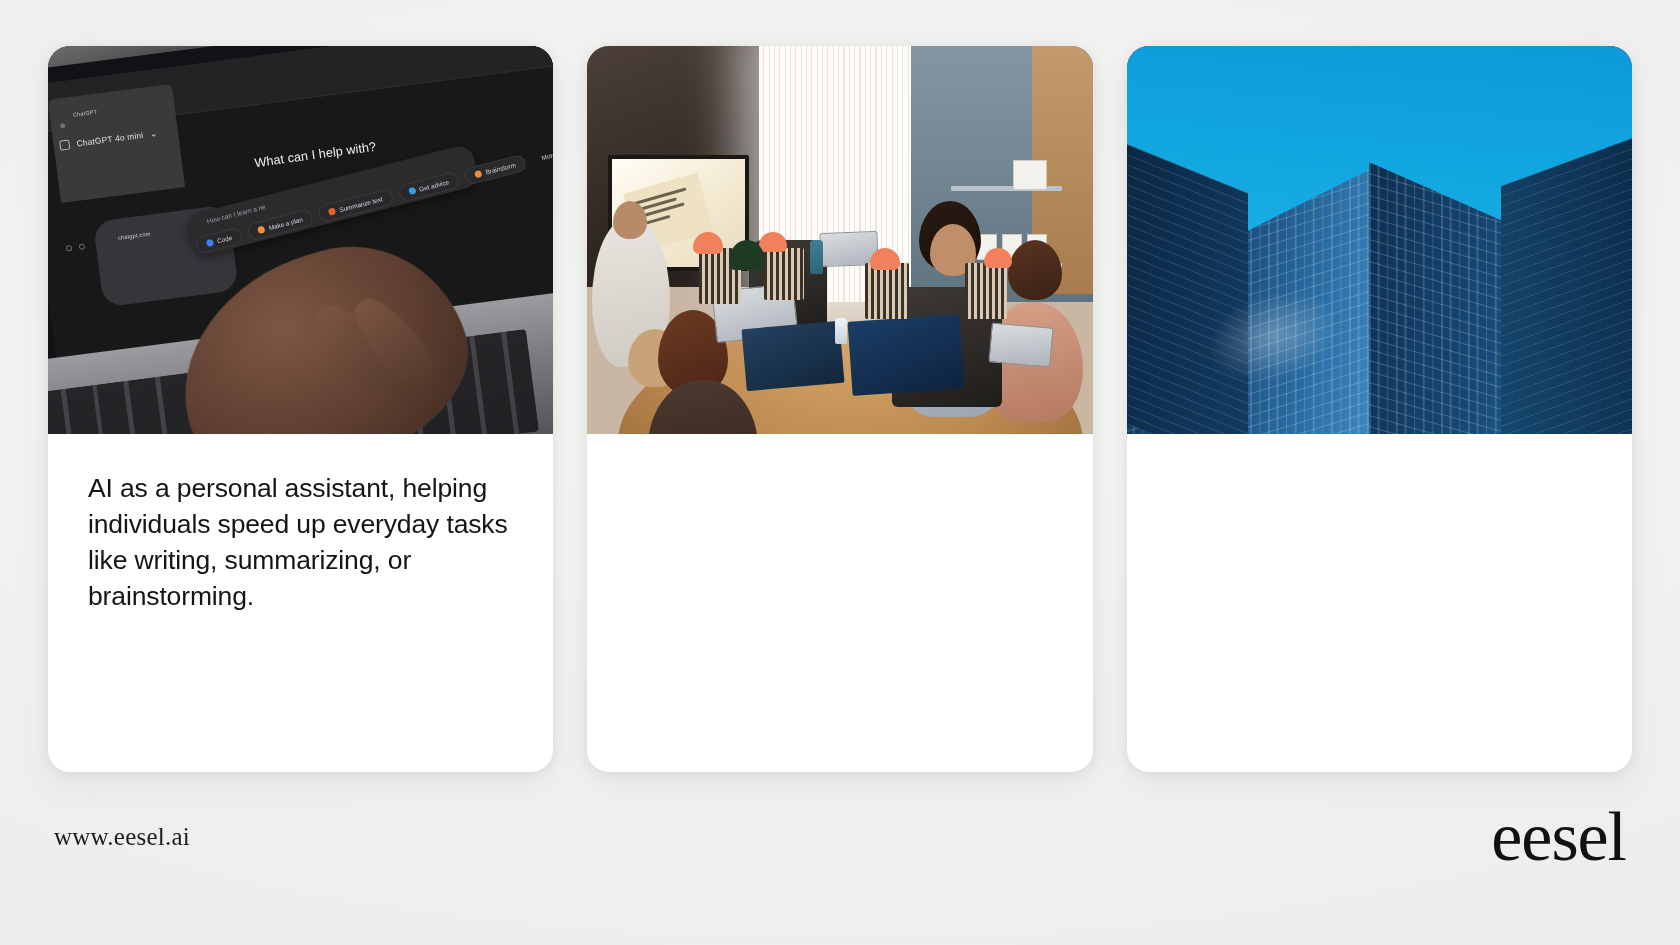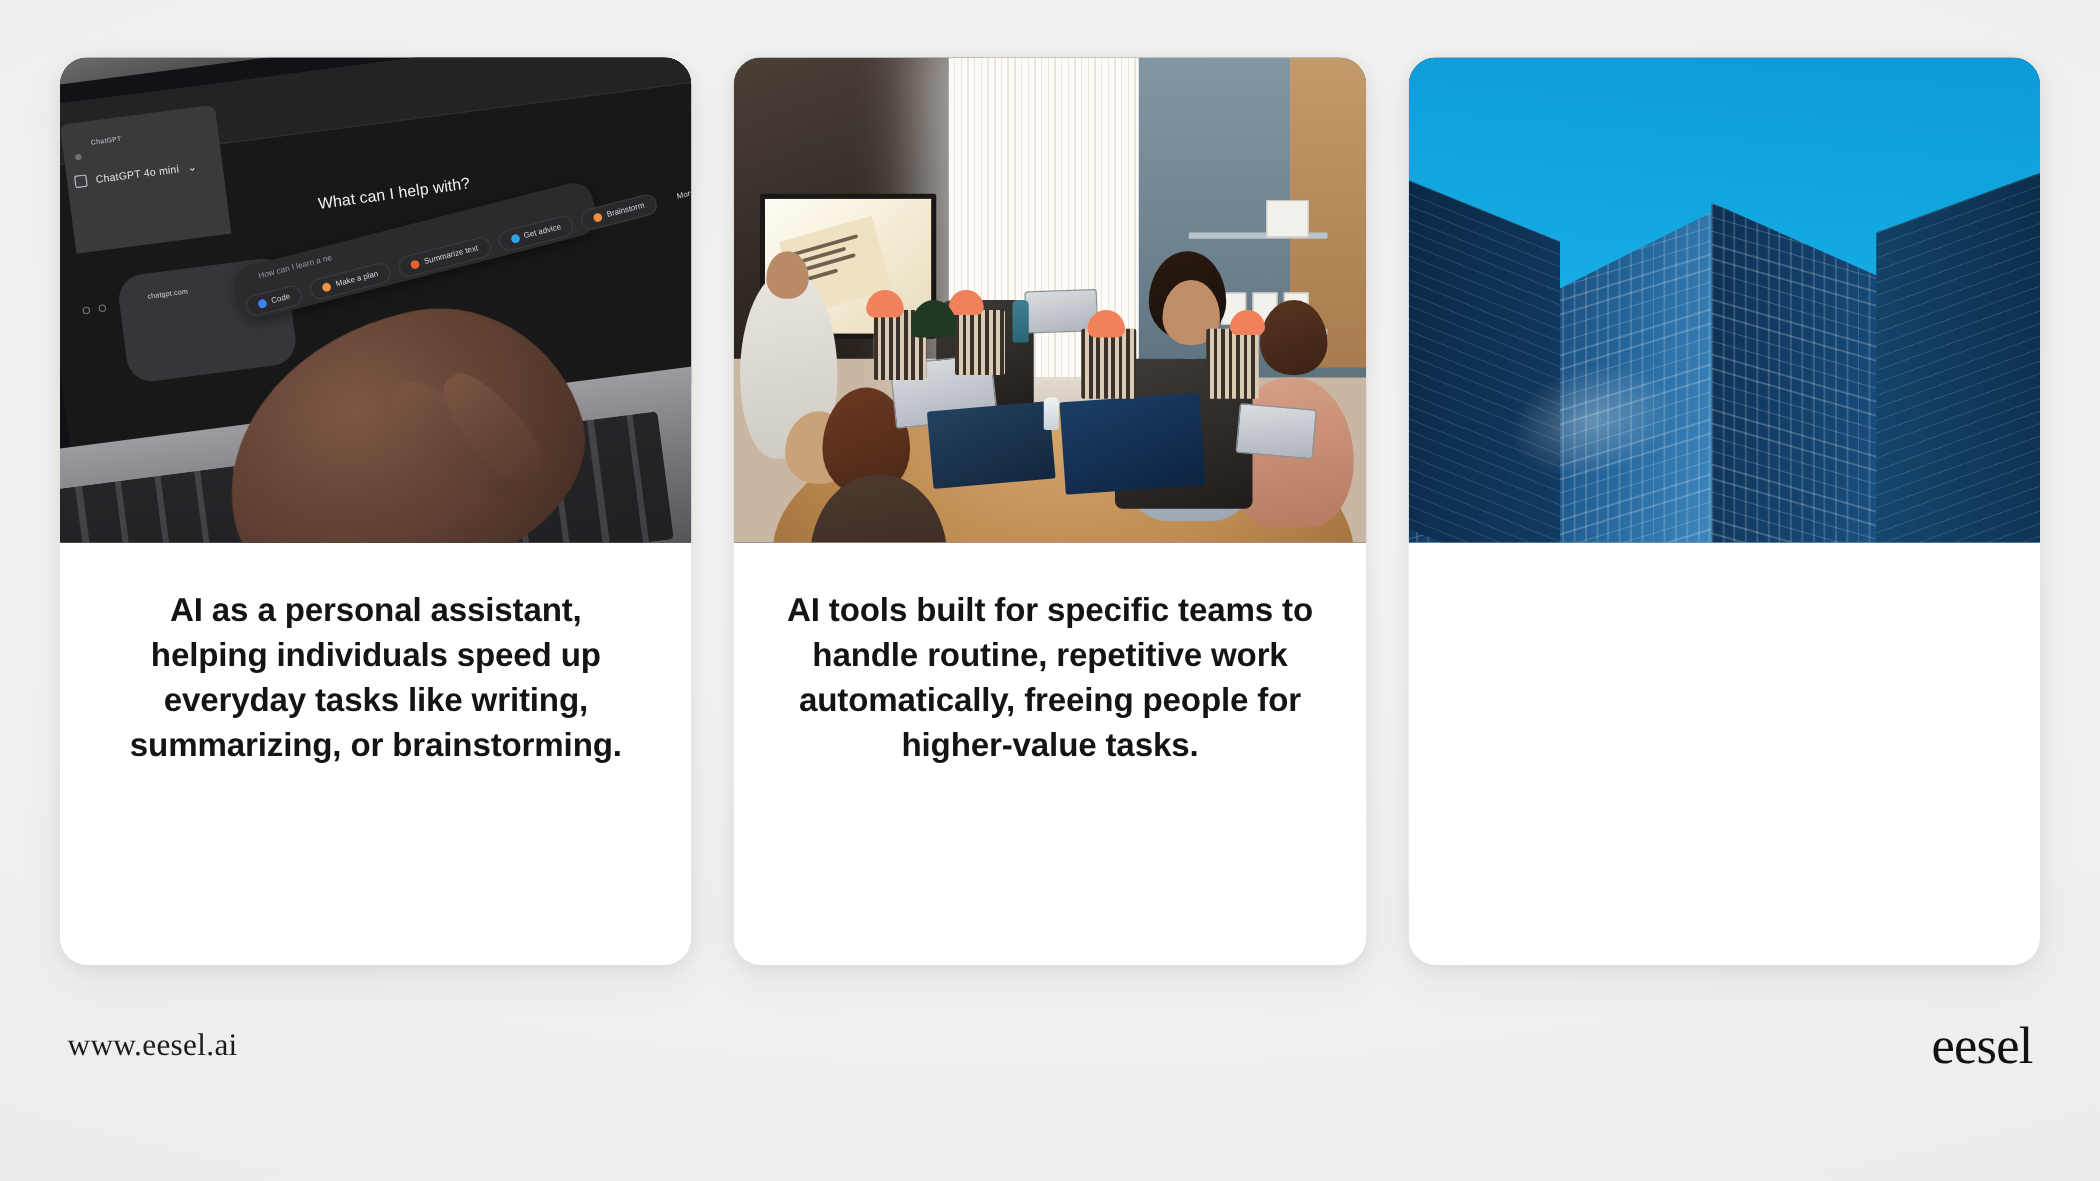--- a/index.html
+++ b/index.html
@@ -63,24 +63,23 @@
     font-weight: 700;
     letter-spacing: -0.02em;
     color: #0a0a0a;
     margin-bottom: 26px;
     white-space: pre-line;
   }
 
   .card-desc {
     font-size: 26.5px;
     line-height: 1.36;
-    font-weight: 700;
+    font-weight: 400;
     color: #141414;
     letter-spacing: -0.005em;
-    text-align: center;
   }
 
   
   .footer {
     position: absolute;
     left: 0;
     right: 0;
     bottom: 0;
     height: 172px;
     display: flex;
@@ -91,21 +90,21 @@
 
   .footer-url {
     font-family: "Liberation Serif", serif;
     font-size: 25px;
     color: #1c1c1c;
     letter-spacing: 0.01em;
   }
 
   .footer-logo {
     font-family: "Liberation Serif", serif;
-    font-size: 42px;
+    font-size: 70px;
     color: #111111;
     letter-spacing: -0.015em;
     line-height: 1;
   }
 
   
   .art1 {
     position: absolute;
     inset: 0;
     background: linear-gradient(150deg, #6e6e6e 0%, #4a4a4a 18%, #2a2a2a 42%, #1a1a1a 70%, #0e0e0e 100%);
@@ -622,21 +621,20 @@
         <div class="r-tissue" style="left:56%; top:52%; width:30px; height:22px;"></div>
         <div class="r-tissue" style="right:16%;top:52%; width:28px; height:20px;"></div>
 
         <div class="r-plant" style="left:28%; top:50%; width:36px; height:30px;"></div>
         <div class="r-bottle" style="left:44%; top:50%; width:13px; height:34px;"></div>
         <div class="r-bottle" style="left:49%; top:70%; width:12px; height:26px; background:linear-gradient(180deg,#eef3f6 0%,#c6d2d8 100%);"></div>
       </div>
     </div>
 
     <div class="card-body">
-      <div class="card-desc">AI tools built for specific teams to handle routine, repetitive work automatically, freeing people for higher-value tasks.</div>
     </div>
   </div>
 
   <div class="card">
     <div class="card-media">
       <div class="art3">
         <div class="tower tower-left"></div>
         <div class="tower-left-face"></div>
         <div class="tower tower-right"></div>
         <div class="tower-right-face"></div>

